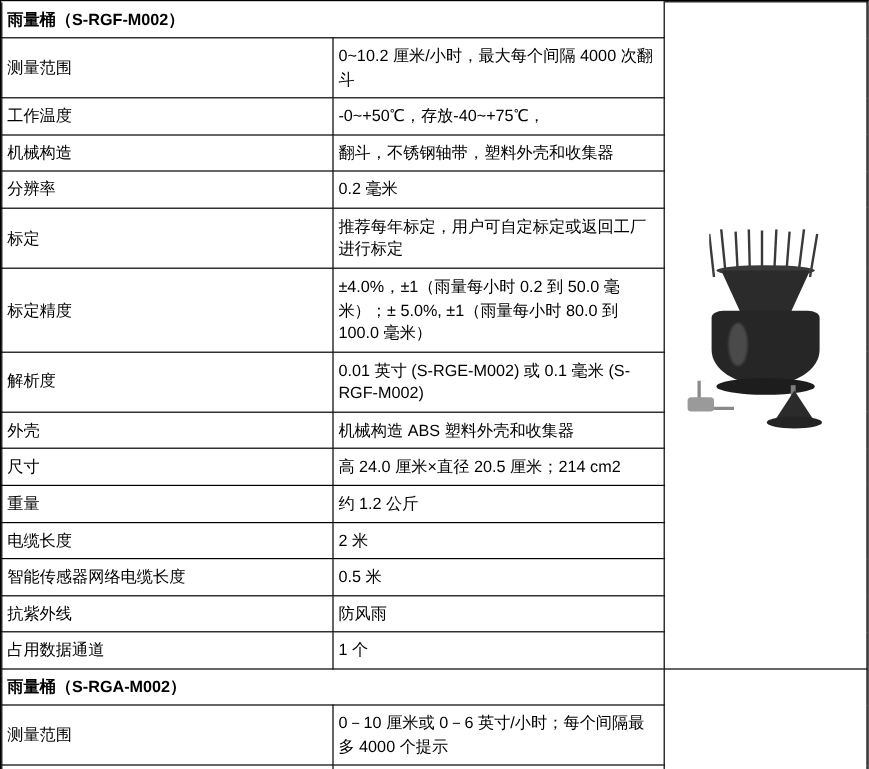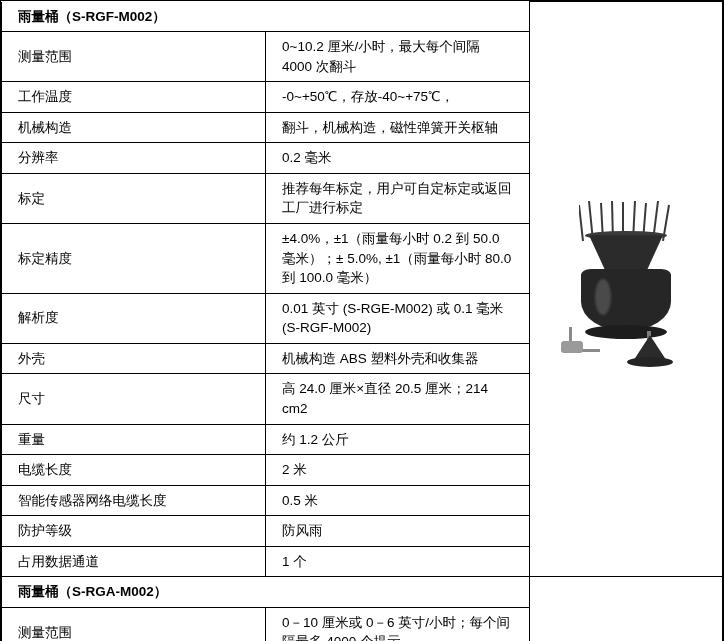--- a/index.html
+++ b/index.html
@@ -24,21 +24,21 @@
     border-right: 1px solid #000;
     border-top: 1px solid #000;
   }
   table.spec {
     width: 100%;
     border-collapse: collapse;
     table-layout: fixed;
   }
   table.spec td {
     border: 1px solid #000;
-    padding: 5px 16px;
+    padding: 5px 4px;
     vertical-align: middle;
     line-height: 1.45;
     word-break: break-word;
   }
   td.section-title {
     font-weight: bold;
     padding: 5px 8px;
     border-left: none;
     border-right: none;
   }
@@ -209,21 +209,21 @@
       <tr>
         <td class="label">测量范围</td>
         <td class="value">0~10.2 厘米/小时，最大每个间隔 4000 次翻斗</td>
       </tr>
       <tr>
         <td class="label">工作温度</td>
         <td class="value">-0~+50℃，存放-40~+75℃，</td>
       </tr>
       <tr>
         <td class="label">机械构造</td>
-        <td class="value">翻斗，机械构造，磁性弹簧开关枢轴</td>
+        <td class="value">翻斗，不锈钢轴带，塑料外壳和收集器</td>
       </tr>
       <tr>
         <td class="label">分辨率</td>
         <td class="value">0.2 毫米</td>
       </tr>
       <tr>
         <td class="label">标定</td>
         <td class="value">推荐每年标定，用户可自定标定或返回工厂进行标定</td>
       </tr>
       <tr>
@@ -248,21 +248,21 @@
       </tr>
       <tr>
         <td class="label">电缆长度</td>
         <td class="value">2 米</td>
       </tr>
       <tr>
         <td class="label">智能传感器网络电缆长度</td>
         <td class="value">0.5 米</td>
       </tr>
       <tr>
-        <td class="label">防护等级</td>
+        <td class="label">抗紫外线</td>
         <td class="value">防风雨</td>
       </tr>
       <tr>
         <td class="label">占用数据通道</td>
         <td class="value">1 个</td>
       </tr>
     </tbody>
 
     <tbody>
       <tr>

